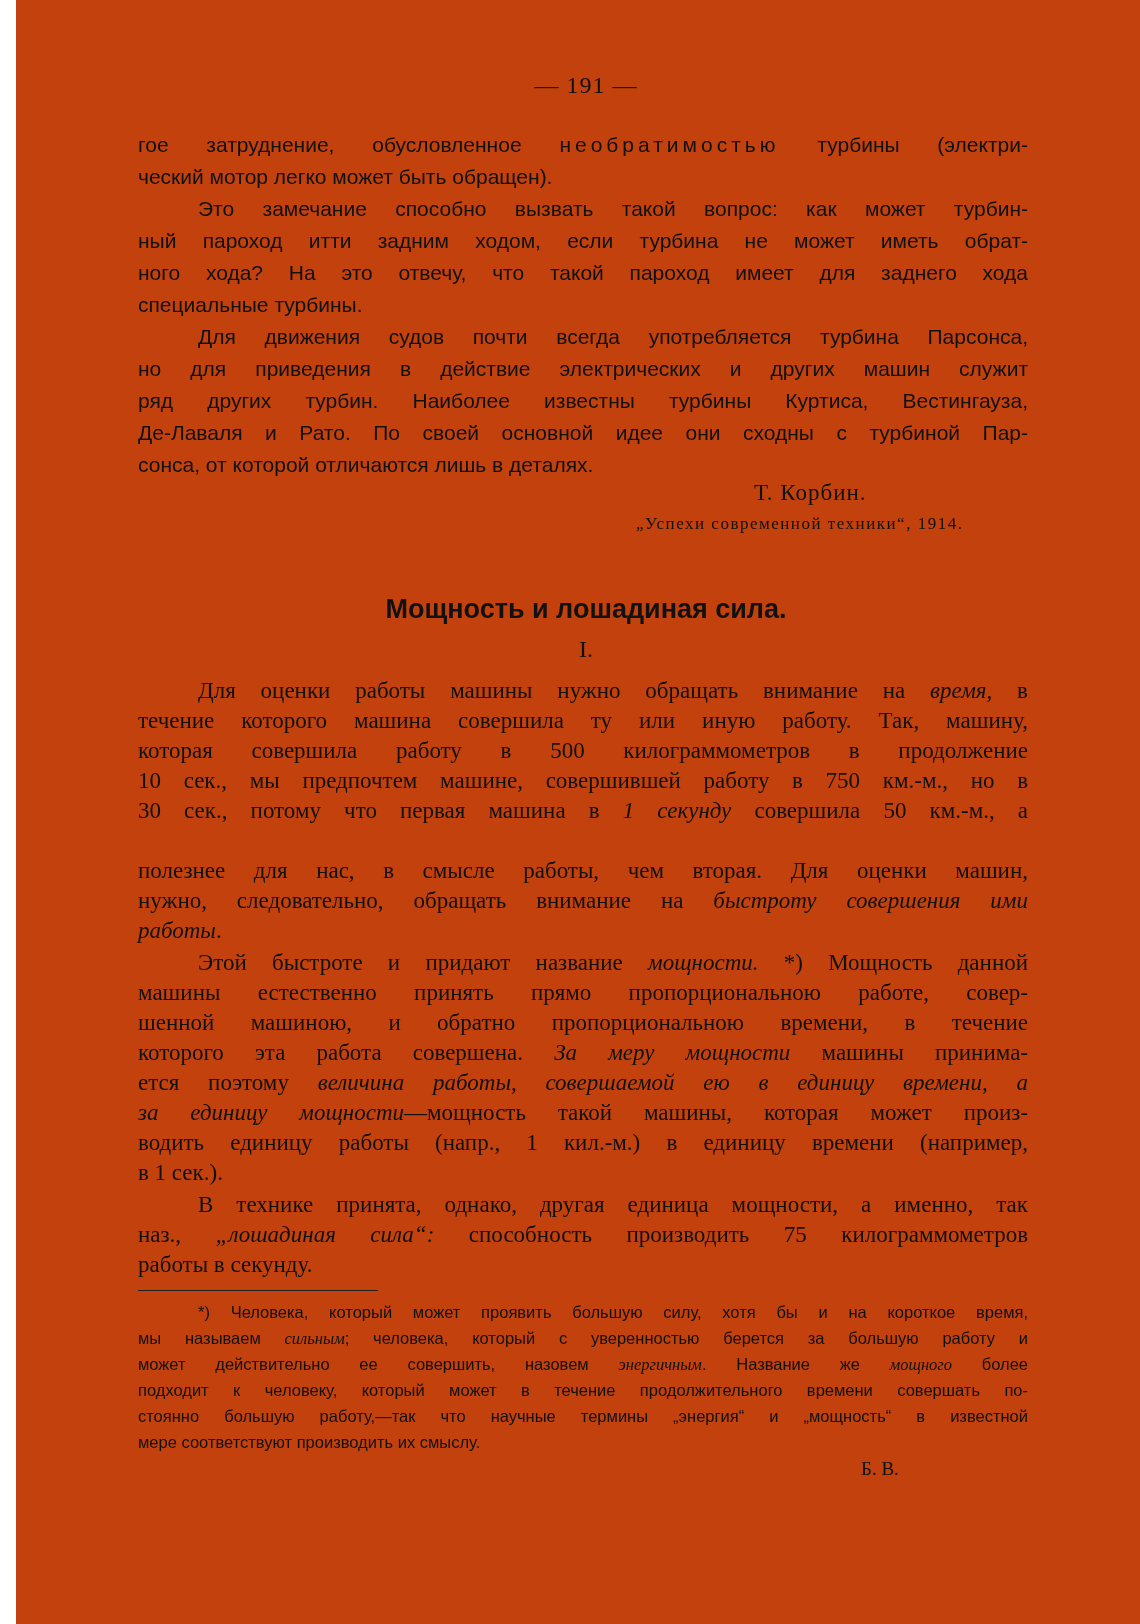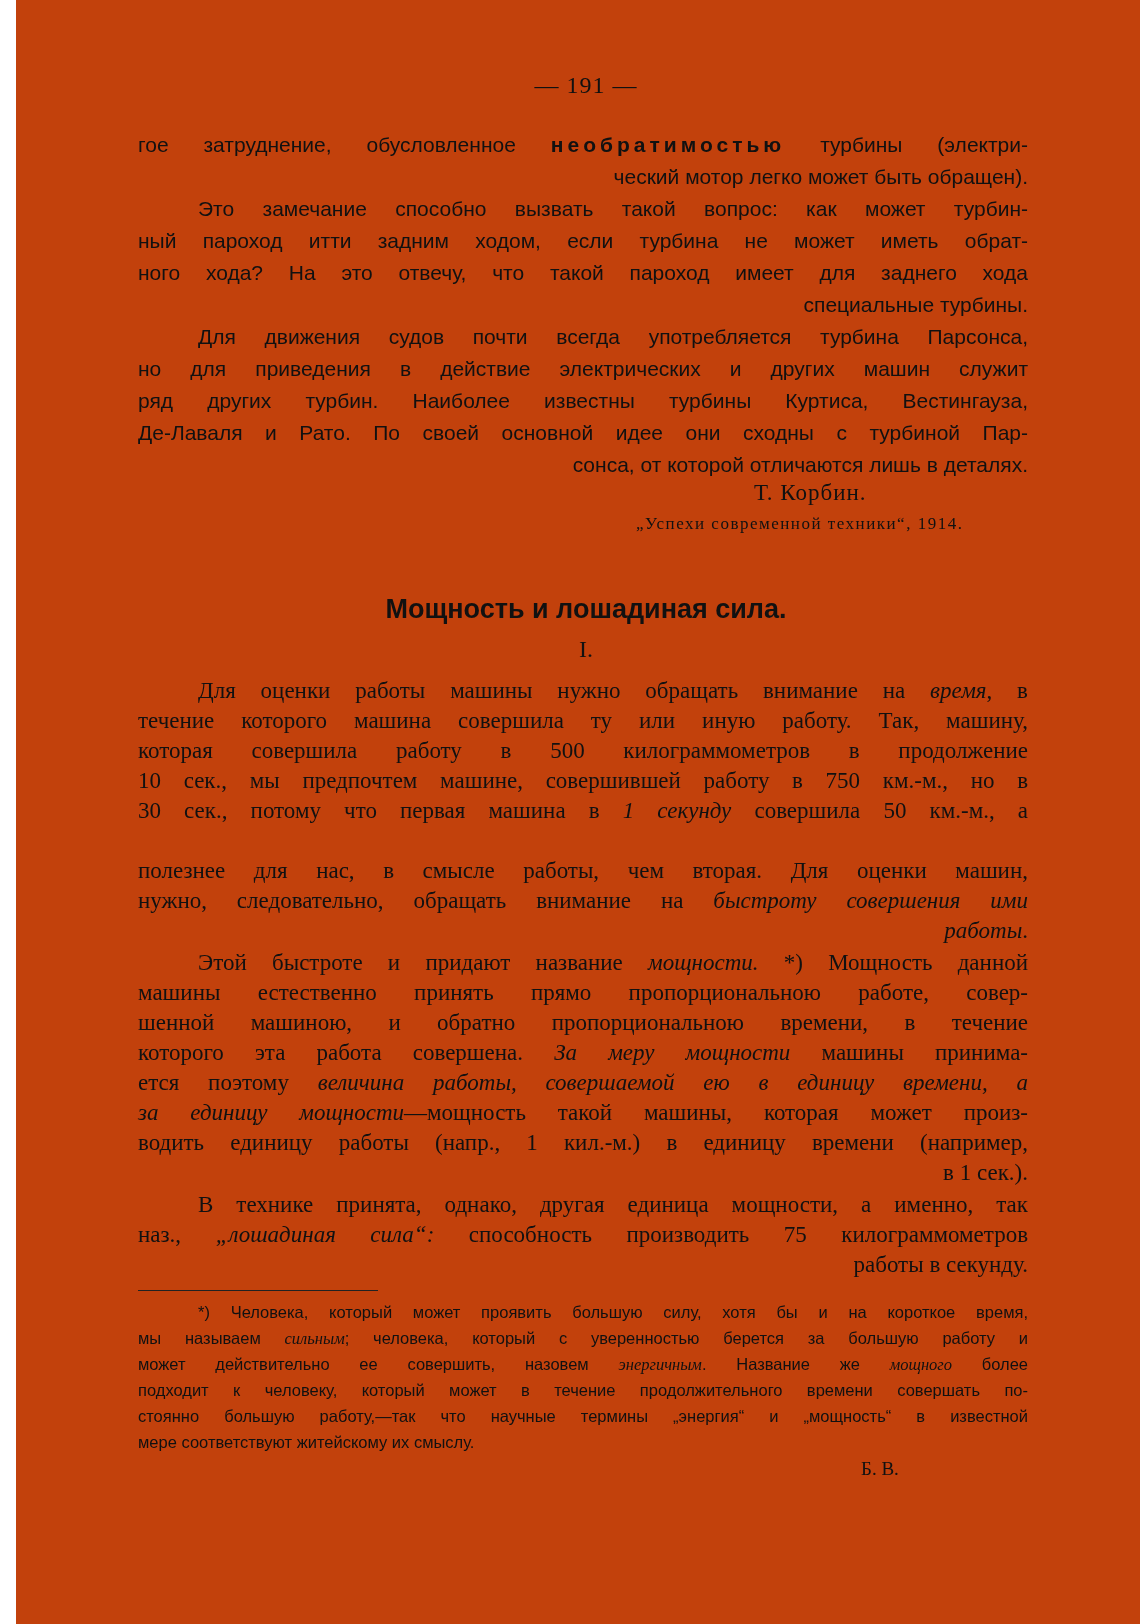--- a/index.html
+++ b/index.html
@@ -2,25 +2,25 @@
 <html><head>
 <meta charset="utf-8">
 <style>
   html, body { margin: 0; padding: 0; background: #ffffff; }
   body { width: 1140px; height: 1624px; position: relative; overflow: hidden; color: #111111; }
   .page { position: absolute; left: 16px; top: 0; width: 1140px; height: 1624px; background: #c2410c; }
   .pnum { position: absolute; left: 0; width: 1140px; top: 72px; text-align: center;
           font-family: "Liberation Serif", serif; font-size: 24px; letter-spacing: 1px; }
   .line { position: absolute; left: 122px; width: 890px; white-space: nowrap;
           font-family: "Liberation Sans", sans-serif; font-size: 21px; line-height: 30px;
-          transform-origin: left top; text-align: right; }
+          transform-origin: left top; }
   .body2 { font-family: "Liberation Serif", serif; font-size: 23px; }
   .justify { text-align: justify; text-align-last: justify; }
   .ind { padding-left: 60px; box-sizing: border-box; }
-  .spaced { letter-spacing: 4px; font-weight: bold; }
+  .spaced { letter-spacing: 4px; font-weight: normal; }
   .it { font-style: italic; font-family: "Liberation Serif", serif; }
   .sig { position: absolute; font-family: "Liberation Serif", serif; }
   .title { position: absolute; left: 0; width: 1140px; text-align: center;
            font-family: "Liberation Sans", sans-serif; font-weight: bold; font-size: 27px; }
   .roman { position: absolute; left: 0; width: 1140px; text-align: center;
            font-family: "Liberation Serif", serif; font-size: 24px; }
   .fn { position: absolute; left: 122px; width: 890px; white-space: nowrap;
         font-family: "Liberation Sans", sans-serif; font-size: 16.5px; line-height: 24px; }
   .rule { position: absolute; left: 122px; top: 1254px; width: 240px; height: 0; border-top: 1.5px solid #222; }
 </style>
@@ -75,16 +75,16 @@
   <div class="line body2 justify" style="top:1220px"><span>наз., </span><span class="it">„лошадиная сила“:</span><span> способность производить 75 килограммометров</span></div>
   <div class="line body2" style="top:1250px"><span>работы в секунду.</span></div>
 
   <div class="rule" style="top:1290px"></div>
 
   <div class="fn justify ind" style="top:1300px"><span>*) Человека, который может проявить большую силу, хотя бы и на короткое время,</span></div>
   <div class="fn justify" style="top:1326px"><span>мы называем </span><span class="it">сильным</span><span>; человека, который с уверенностью берется за большую работу и</span></div>
   <div class="fn justify" style="top:1352px"><span>может действительно ее совершить, назовем </span><span class="it">энергичным</span><span>. Название же </span><span class="it">мощного</span><span> более</span></div>
   <div class="fn justify" style="top:1378px"><span>подходит к человеку, который может в течение продолжительного времени совершать по-</span></div>
   <div class="fn justify" style="top:1404px"><span>стоянно большую работу,—так что научные термины „энергия“ и „мощность“ в известной</span></div>
-  <div class="fn" style="top:1430px"><span>мере соответствуют житейскому их смыслу.</span></div>
+  <div class="fn" style="top:1430px"><span>мере соответствуют производить их смыслу.</span></div>
   <div class="sig" style="left:845px; top:1458px; font-size:19px;">Б. В.</div>
 
 </div>
 
 </body></html>

